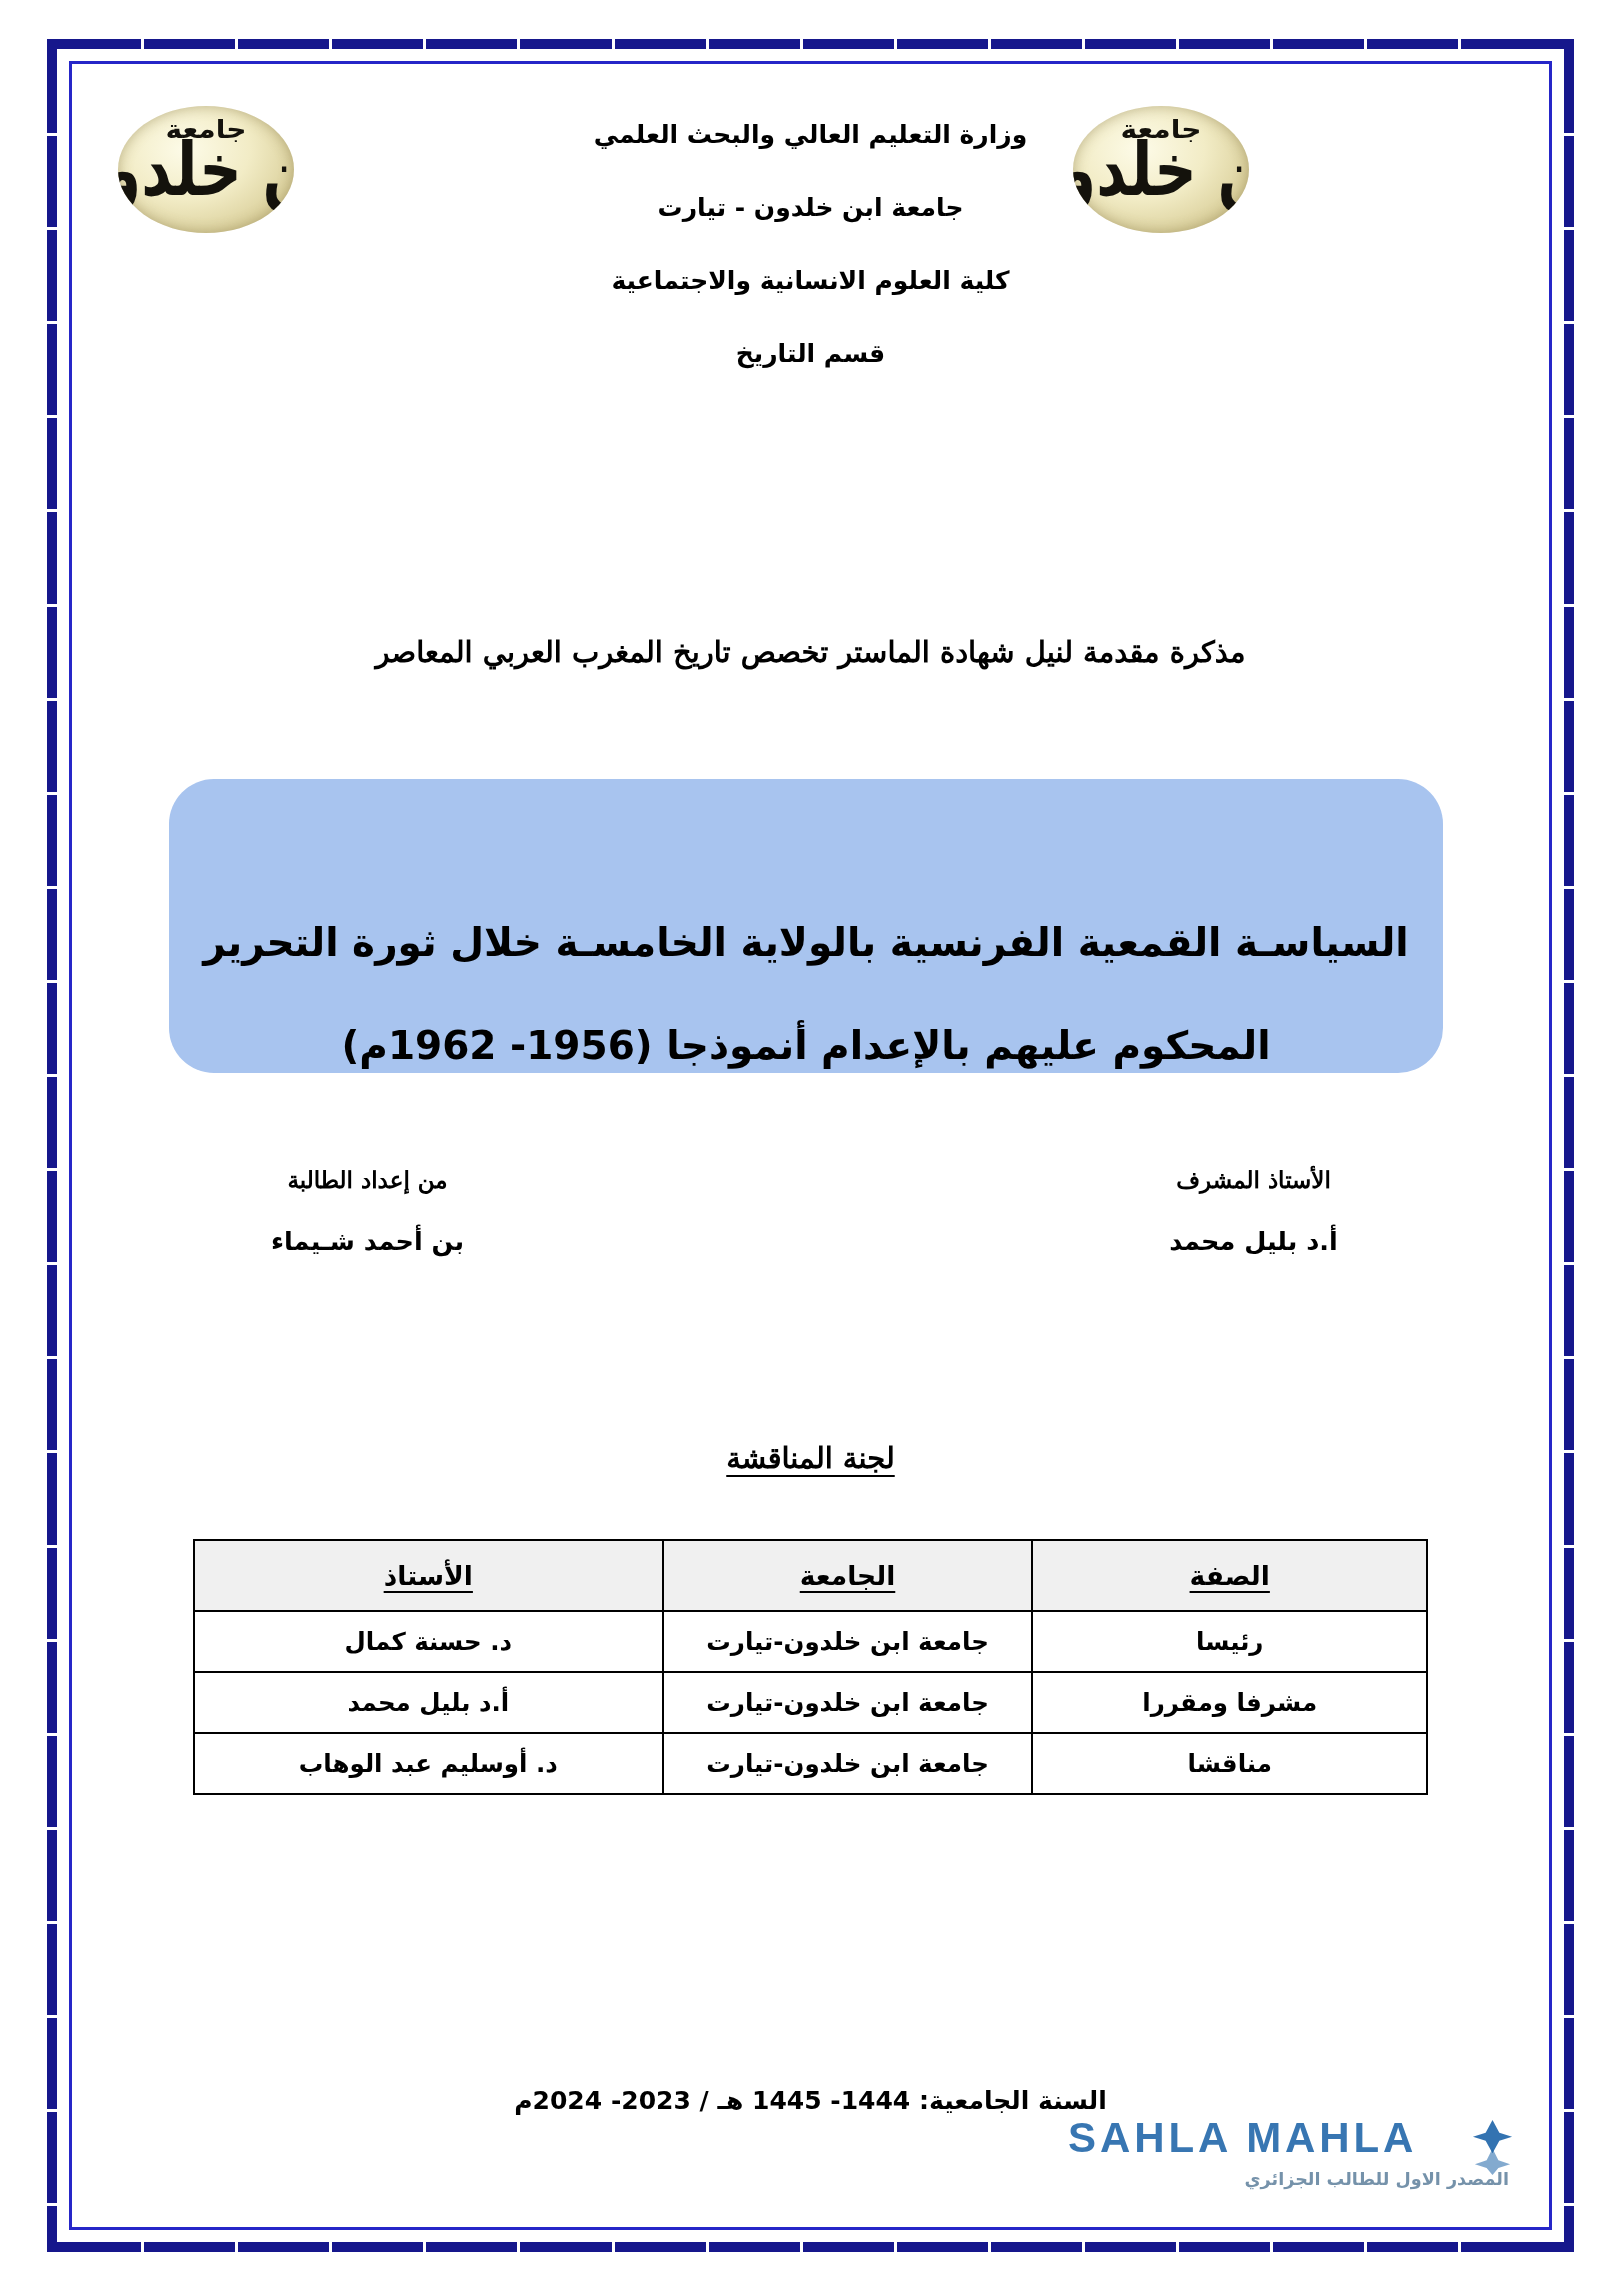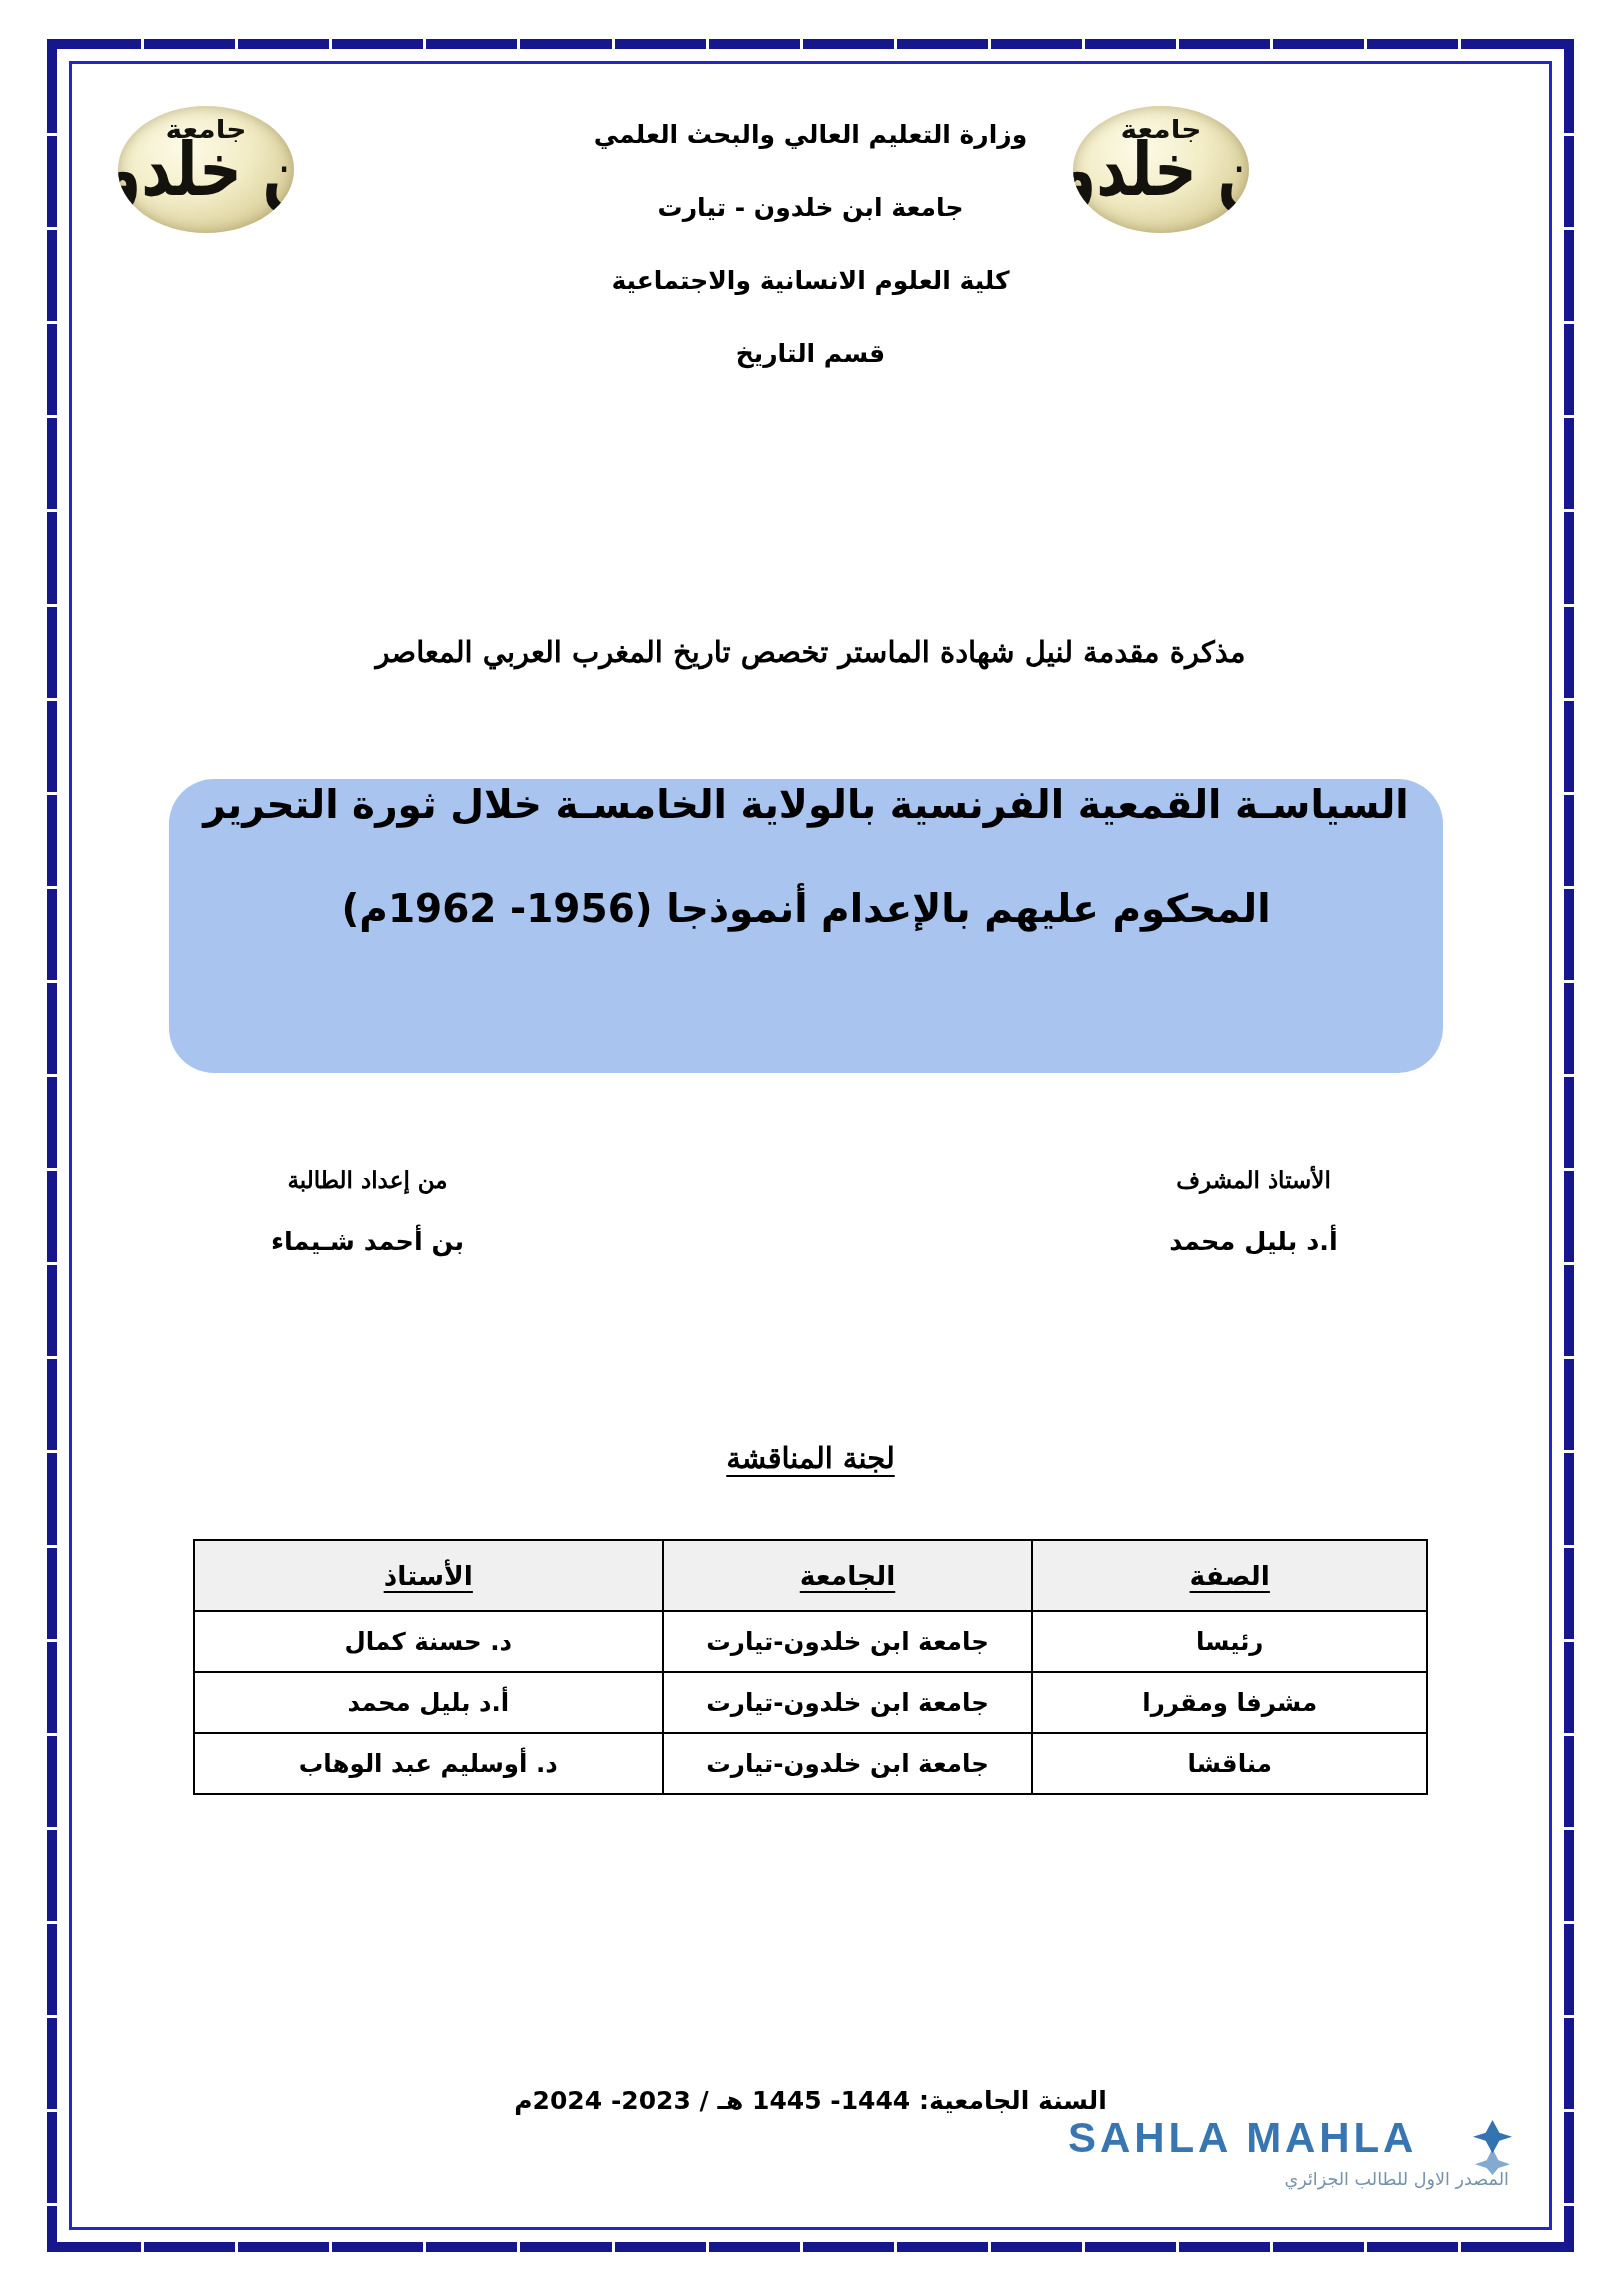--- a/index.html
+++ b/index.html
@@ -125,21 +125,21 @@
     position: absolute;
     left: 169px;
     top: 779px;
     width: 1274px;
     height: 294px;
     background: #a8c4ef;
     border-radius: 45px;
     display: flex;
     flex-direction: column;
     align-items: center;
-    justify-content: flex-start;
+    justify-content: flex-end;
     box-sizing: border-box;
     padding: 0 39px;
   }
   .title-box .tline {
     font-family: "DejaVu Sans", sans-serif;
     font-size: 39px;
     font-weight: 700;
     color: #000000;
     text-align: center;
     line-height: 1.35;
@@ -251,21 +251,21 @@
     font-size: 42px;
     font-weight: 700;
     letter-spacing: 3.9px;
     color: #1d64a8;
     opacity: .88;
     line-height: 1;
   }
   .watermark .wm-sub {
     font-family: "DejaVu Sans", sans-serif;
     font-size: 17.6px;
-    font-weight: 400;
+    font-weight: 700;
     color: #5e7f9c;
     letter-spacing: 2px;
     margin-top: 9.8px;
     direction: rtl;
     opacity: .85;
   }
   .watermark .wm-mark {
     position: absolute;
     right: -5.9px;
     top: 2px;

